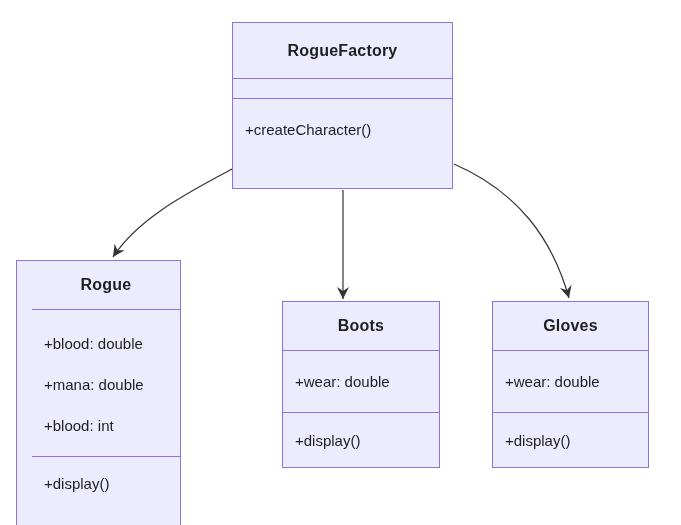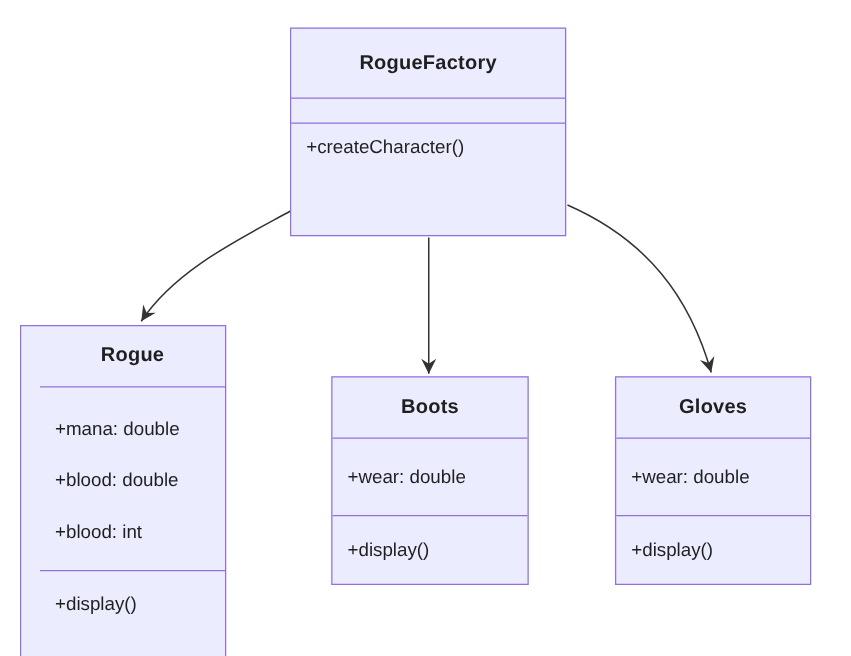--- a/index.html
+++ b/index.html
@@ -20,31 +20,31 @@
     box-sizing:border-box;border-top:1px solid var(--box-border,#9370DB);
   }
   .member{
     box-sizing:border-box;display:flex;align-items:center;
     padding:0 12px;font-size:15px;white-space:nowrap;
   }
   
   #box-rf{left:232px;top:22px;width:221px;height:167px;}
   #box-rf .class-title{height:55px;}
   #box-rf .attrs{height:20px;}
-  #box-rf .methods{flex:1;}
+  #box-rf .methods{flex:1;padding-top:12px;}
   #box-rf .methods .member{height:37px;}
   
   #box-rogue{left:16px;top:260px;width:165px;height:275px;padding-left:15px;}
   #box-rogue .class-title{height:48px;}
   #box-rogue .attrs{height:147px;padding-top:13px;}
   #box-rogue .attrs .member{height:41px;}
   #box-rogue .methods{flex:1;}
   #box-rogue .methods .member{height:53px;}
   
-  #box-boots{left:265px;top:301px;width:158px;height:167px;}
+  #box-boots{left:282px;top:301px;width:158px;height:167px;}
   #box-gloves{left:492px;top:301px;width:157px;height:167px;}
   #box-boots .class-title,#box-gloves .class-title{height:50px;}
   #box-boots .attrs,#box-gloves .attrs{height:62px;}
   #box-boots .attrs .member,#box-gloves .attrs .member{height:61px;}
   #box-boots .methods,#box-gloves .methods{flex:1;}
   #box-boots .methods .member,#box-gloves .methods .member{height:54px;}
   
   #arrows{position:absolute;left:0;top:0;width:681px;height:525px;pointer-events:none;}
   #arrows path.link{fill:none;stroke:var(--arrow-color,#333333);stroke-width:1.2px;}
 </style>
@@ -57,22 +57,22 @@
     <div class="class-title">RogueFactory</div>
     <div class="class-section attrs"></div>
     <div class="class-section methods">
       <div class="member">+createCharacter()</div>
     </div>
   </div>
 
   <div class="class-box" id="box-rogue">
     <div class="class-title">Rogue</div>
     <div class="class-section attrs">
+      <div class="member">+blood: double</div>
       <div class="member">+mana: double</div>
-      <div class="member">+blood: double</div>
       <div class="member">+blood: int</div>
     </div>
     <div class="class-section methods">
       <div class="member">+display()</div>
     </div>
   </div>
 
   <div class="class-box" id="box-boots">
     <div class="class-title">Boots</div>
     <div class="class-section attrs">

